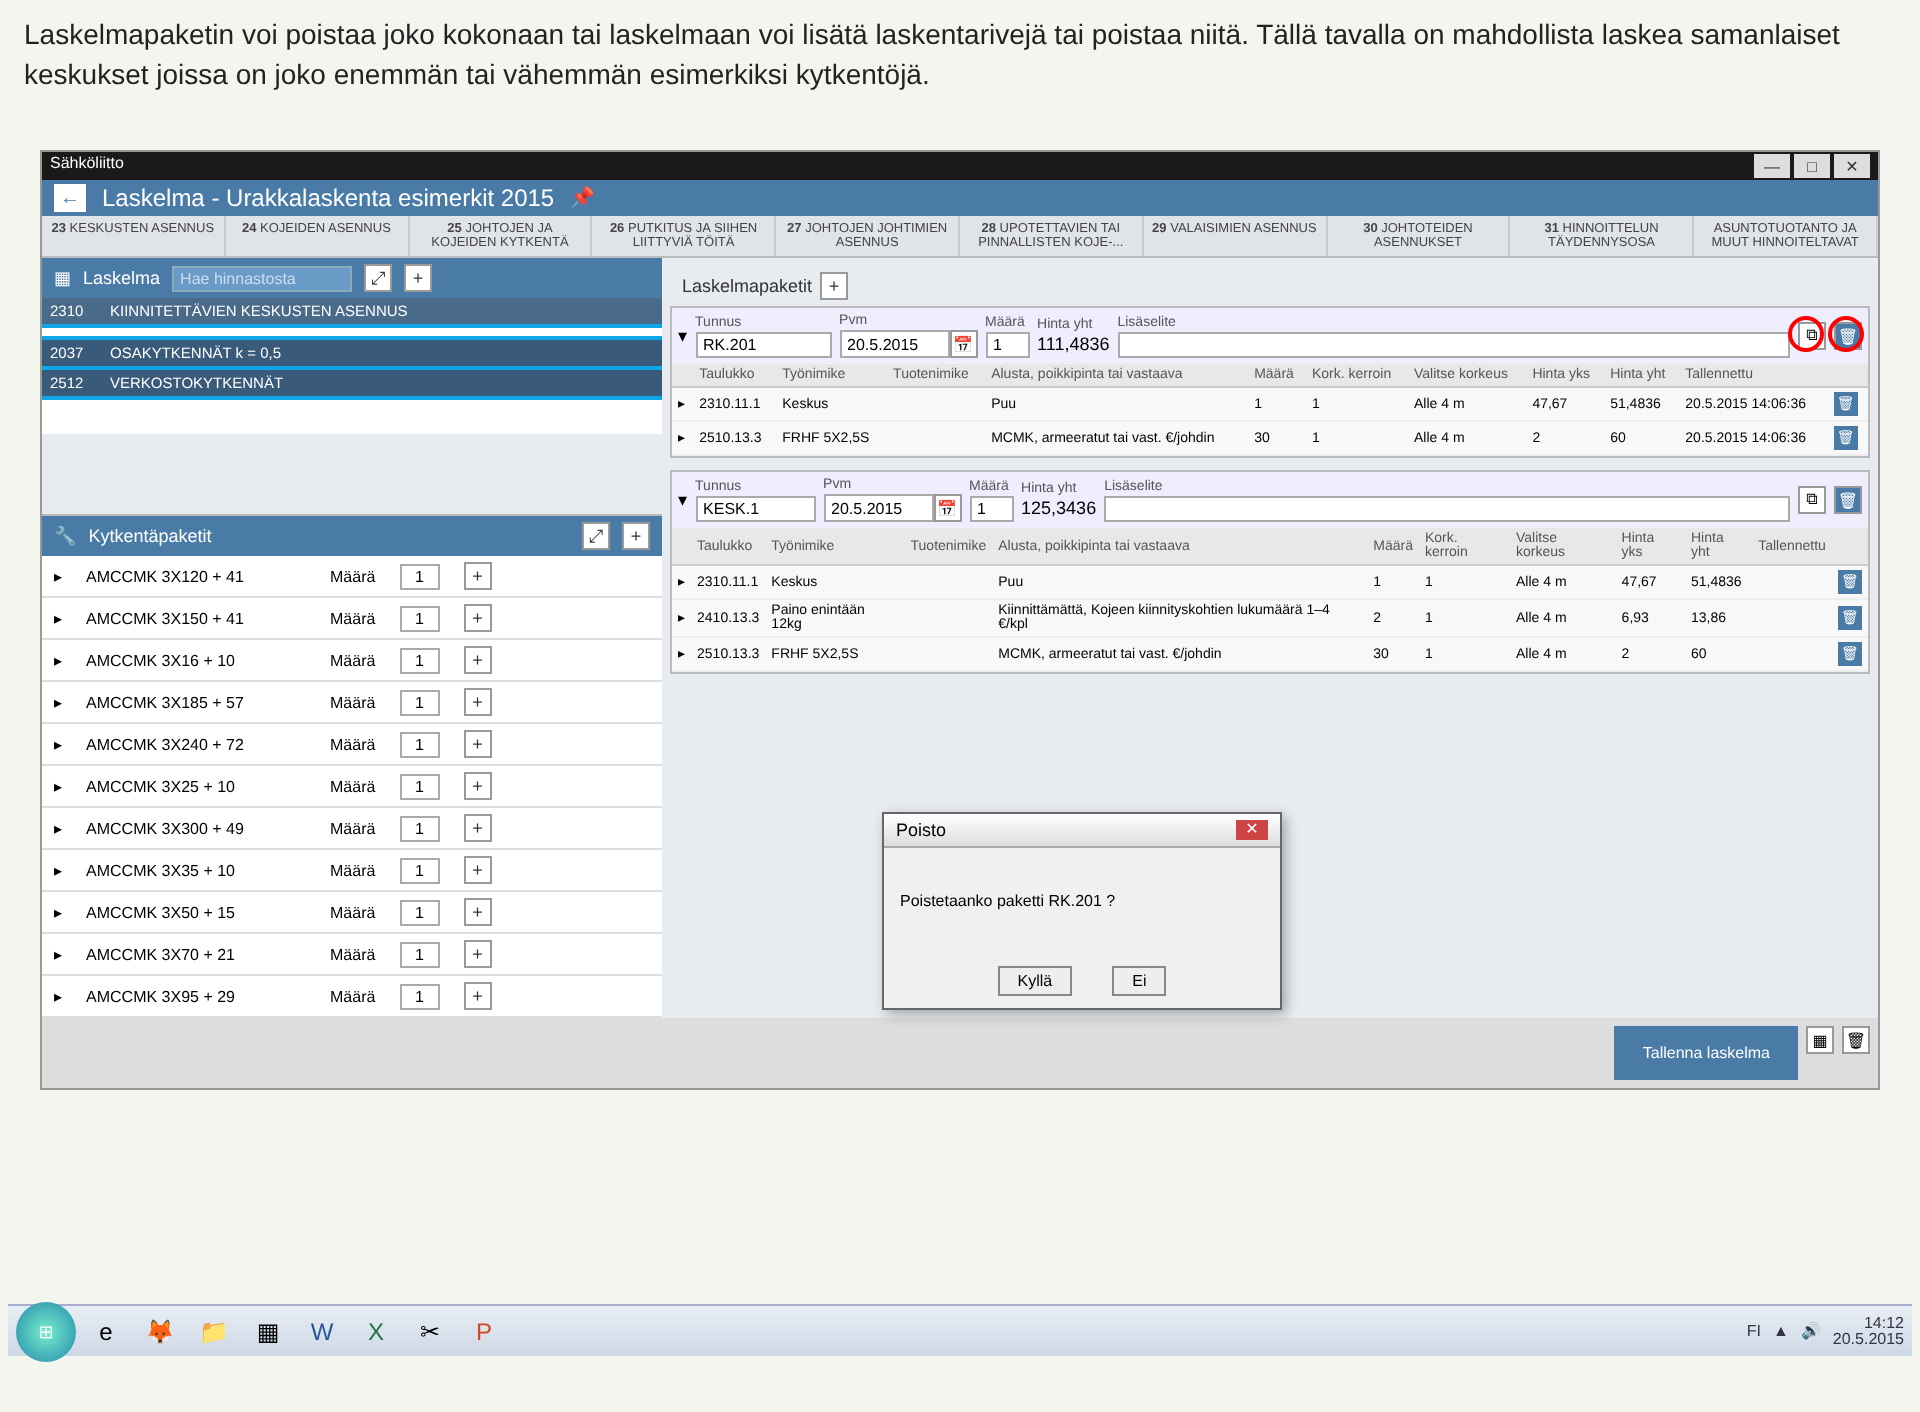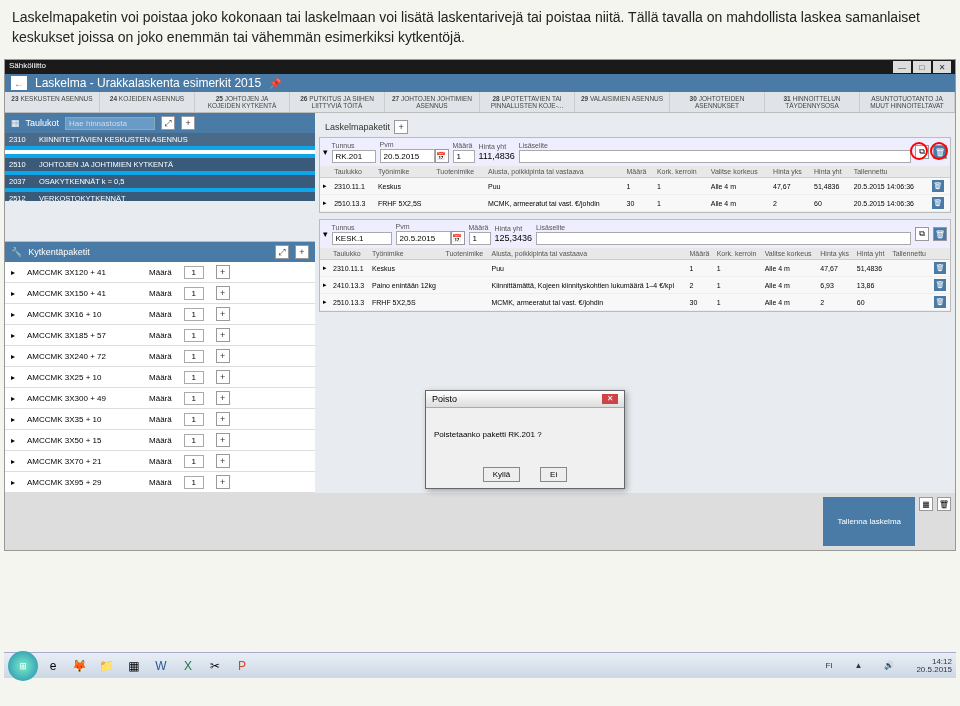--- a/index.html
+++ b/index.html
@@ -1,36 +1,36 @@
 <!DOCTYPE html>
 <html><head>
 <meta charset="utf-8">
 <style>
 *{box-sizing:border-box;margin:0;padding:0;font-family:Arial,sans-serif}
 body{background:#f5f5f0;font-size:9px;width:960px;height:706px;overflow:hidden;position:relative}
 .doc-text{font-size:14px;padding:8px 12px;line-height:1.4;color:#222}
-.app{position:relative;border:1px solid #999;margin:4px;background:#e8ecf0}
+.app{position:relative;border:1px solid #999;margin:20px;background:#e8ecf0}
 .titlebar{background:#1a1a1a;color:#fff;font-size:8px;padding:1px 4px;display:flex;justify-content:space-between}
 .win-btns{display:flex;gap:2px}
 .win-btn{width:18px;height:12px;background:#ddd;display:flex;align-items:center;justify-content:center;color:#333;font-size:8px}
 .header{background:#4a7ba6;color:#fff;padding:2px 6px;display:flex;align-items:center;gap:8px;font-size:12px}
 .back-btn{background:#fff;color:#4a7ba6;width:16px;height:14px;display:flex;align-items:center;justify-content:center;font-size:10px}
 .pin-icon{font-size:10px}
 .tabs{display:flex;background:#e0e4e8;border-bottom:1px solid #bbb}
 .tab{padding:3px 4px;font-size:6.5px;border-right:1px solid #ccc;text-align:center;flex:1;color:#444;line-height:1.1}
 .tab-num{font-weight:bold}
 .main{display:flex;height:380px}
 .left{width:310px;display:flex;flex-direction:column}
 .right{flex:1;padding:4px;position:relative}
 .panel-hdr{background:#4a7ba6;color:#fff;padding:3px 6px;display:flex;align-items:center;gap:6px;font-size:9px}
 .panel-hdr input{font-size:8px;padding:1px 3px;width:90px;background:#6a9bc6;border:1px solid #8ab;color:#fff}
 .panel-hdr input::placeholder{color:#cde}
 .sq-btn{width:14px;height:14px;background:#fff;border:1px solid #999;display:flex;align-items:center;justify-content:center;font-size:9px;color:#333}
 .tree{background:#fff;flex:1;overflow:auto;font-size:7.5px}
-.tree-item{padding:2px 4px;border-bottom:4px solid #0ea5e9;display:flex}
+.tree-item{padding:2px 4px;border-bottom:2px solid #0ea5e9;display:flex}
 .tree-item.dark{background:#4a6a8a;color:#fff}
 .tree-item.darker{background:#3a5a7a;color:#fff}
 .tree-code{width:30px}
 .pkt-hdr{padding:3px 6px;font-size:9px;color:#333;display:flex;align-items:center;gap:4px}
 .totals{position:absolute;right:4px;top:0;background:#4a7ba6;color:#fff;padding:3px 6px;font-size:8px;line-height:1.3;display:flex;gap:10px}
 .totals-i{background:#ddd;color:#333;width:18px;display:flex;align-items:center;justify-content:center;font-size:12px;margin-left:2px}
 .pkg{border:1px solid #bbb;background:#f8f8f8;margin-bottom:6px}
 .pkg-top{display:flex;align-items:center;padding:3px;gap:4px;background:#eef}
 .pkg-top.red-marked{position:relative}
 .red-circle{position:absolute;border:2px solid red;border-radius:50%;width:18px;height:18px}
@@ -47,24 +47,24 @@
 .kyt-row{display:flex;align-items:center;padding:3px 6px;border-bottom:1px solid #ddd;gap:12px;font-size:8px}
 .kyt-name{width:110px}
 .kyt-qty input{width:20px;font-size:8px;padding:1px;border:1px solid #aaa;text-align:center}
 .dialog{position:absolute;left:420px;top:330px;width:200px;background:#f0f0f0;border:1px solid #666;box-shadow:2px 2px 6px rgba(0,0,0,.3);z-index:10}
 .dlg-title{background:linear-gradient(#fff,#ddd);padding:3px 6px;font-size:9px;border-bottom:1px solid #aaa;display:flex;justify-content:space-between}
 .dlg-x{background:#c44;color:#fff;width:16px;text-align:center;font-size:8px}
 .dlg-body{padding:22px 8px;font-size:8px}
 .dlg-btns{display:flex;justify-content:center;gap:20px;padding:6px}
 .dlg-btn{padding:2px 9px;border:1px solid #888;background:#eee;font-size:8px}
 .footer{background:#ddd;padding:4px;display:flex;justify-content:flex-end;gap:4px}
-.save-btn{background:#4a7ba6;color:#fff;padding:20px 14px;font-size:8px;border:none}
+.save-btn{background:#4a7ba6;color:#fff;padding:9px 14px;font-size:8px;border:none}
 .taskbar{position:absolute;bottom:28px;left:4px;right:4px;height:26px;background:linear-gradient(#e8eef5,#cdd8e5);display:flex;align-items:center;padding:0 4px;gap:3px;border-top:1px solid #aac}
 .tb-icon{width:24px;height:20px;display:flex;align-items:center;justify-content:center;font-size:12px}
-.tb-right{margin-left:auto;display:flex;align-items:center;gap:22px;font-size:8px;color:#334}
+.tb-right{margin-left:auto;display:flex;align-items:center;gap:6px;font-size:8px;color:#334}
 .clock{text-align:right;line-height:1}
 .start{width:30px;height:30px;border-radius:50%;background:radial-gradient(#7ec,#28a);display:flex;align-items:center;justify-content:center}
 </style>
 </head>
 <body>
 
 <div class="doc-text">Laskelmapaketin voi poistaa joko kokonaan tai laskelmaan voi lisätä laskentarivejä tai poistaa niitä. Tällä tavalla on mahdollista laskea samanlaiset keskukset joissa on joko enemmän tai vähemmän esimerkiksi kytkentöjä.</div>
 
 <div class="app">
   <div class="titlebar">
@@ -92,39 +92,35 @@
       <div class="tab"><span class="tab-num">29</span> VALAISIMIEN ASENNUS</div>
       <div class="tab"><span class="tab-num">30</span> JOHTOTEIDEN ASENNUKSET</div>
       <div class="tab"><span class="tab-num">31</span> HINNOITTELUN TÄYDENNYSOSA</div>
       <div class="tab">ASUNTOTUOTANTO JA MUUT HINNOITELTAVAT</div>
     </div>
 
   <div class="main">
     <div class="left">
       <div class="panel-hdr">
         <span>▦</span>
-        <span>Taulukot</span>
+        <span>Laskelma</span>
         <input placeholder="Hae hinnastosta" style="">
         <div class="sq-btn">⤢</div>
         <div class="sq-btn">+</div>
       </div>
       <div class="tree" id="tree">
           <div class="tree-item dark">
             <span class="tree-code">2310</span>
             <span>KIINNITETTÄVIEN KESKUSTEN ASENNUS</span>
           </div>
           <div class="tree-item ">
             <span class="tree-code"></span>
             <span></span>
           </div>
           <div class="tree-item darker">
-            <span class="tree-code">2510</span>
-            <span>JOHTOJEN JA JOHTIMIEN KYTKENTÄ</span>
-          </div>
-          <div class="tree-item darker">
             <span class="tree-code">2037</span>
             <span>OSAKYTKENNÄT    k = 0,5</span>
           </div>
           <div class="tree-item darker">
             <span class="tree-code">2512</span>
             <span>VERKOSTOKYTKENNÄT</span>
           </div>
         </div>
 
       <div style="flex:0.6"></div>
@@ -223,21 +219,21 @@
       <div class="pkt-hdr">
         <span>Laskelmapaketit</span>
         <div class="sq-btn">+</div>
       </div>
 
       <div class="pkg">
         <div class="pkg-top red-marked">
           <span>▾</span>
           <div class="fld">
               <span class="fld-lbl">Tunnus</span>
-              <input style="width: 44px;" value="RK.201">
+              <input style="width: 68px;" value="RK.201">
             </div>
           <div class="fld">
               <span class="fld-lbl">Pvm</span>
               <div style="display:flex">
                 <input style="width: 55px;" value="20.5.2015">
                 <div class="icn-btn">📅</div>
               </div>
             </div>
           <div class="fld">
               <span class="fld-lbl">Määrä</span>

